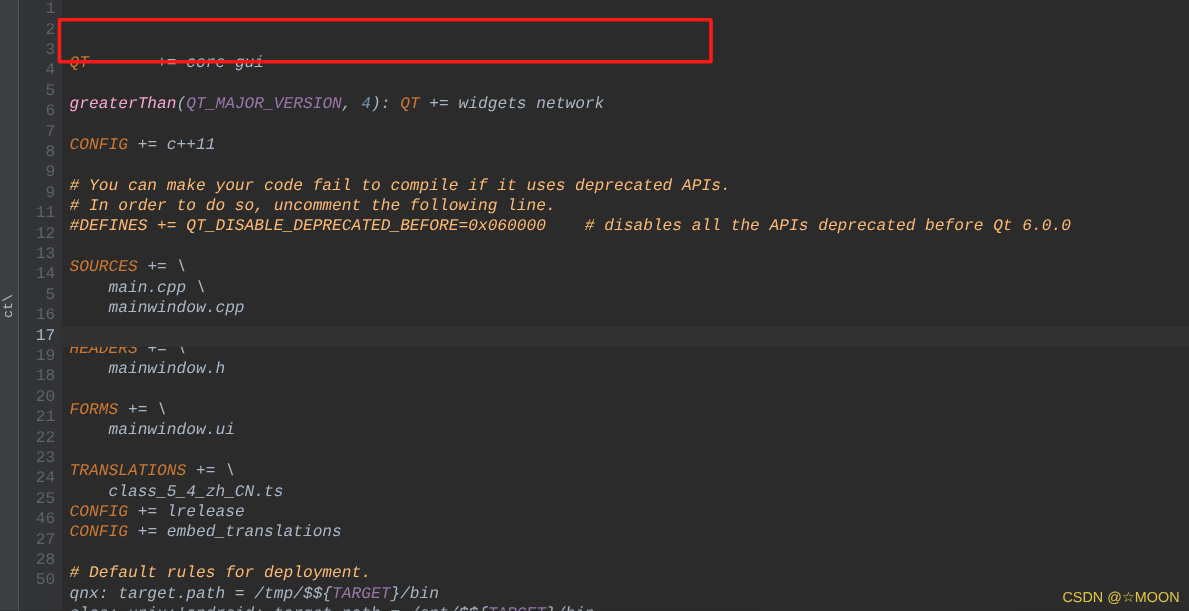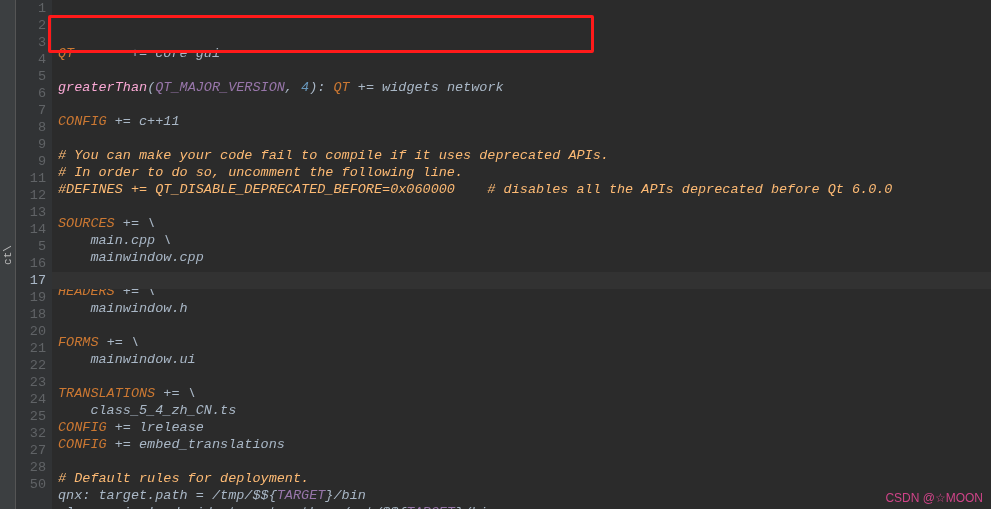--- a/index.html
+++ b/index.html
@@ -74,21 +74,21 @@
     left: 0; right: 0;
     height: 17px;
     background: #323232;
   }
   .watermark {
     position: absolute;
     right: 8px;
     bottom: 4px;
     font-style: normal;
     font-size: 12px;
-    color: #ec4899;
+    color: #fde047;
     opacity: 0.85;
     font-family: sans-serif;
   }
 </style>
 </head>
 <body>
 
 <div class="left-edge">
   <span class="left-edge-label">ct\</span>
 </div>
@@ -113,21 +113,21 @@
       <div class="gut-line">16</div>
       <div class="gut-line gut-current">17</div>
       <div class="gut-line">19</div>
       <div class="gut-line">18</div>
       <div class="gut-line">20</div>
       <div class="gut-line">21</div>
       <div class="gut-line">22</div>
       <div class="gut-line">23</div>
       <div class="gut-line">24</div>
       <div class="gut-line">25</div>
-      <div class="gut-line">32</div>
+      <div class="gut-line">46</div>
       <div class="gut-line">27</div>
       <div class="gut-line">28</div>
       <div class="gut-line">50</div>
     </div>
   <div class="code-area" id="code">
     <div class="hl-box" id="hlbox" style="top: 15px; left: -4px; width: 546px; height: 38px;"></div>
   <div class="current-line-bg" style="top: 272px;"></div><div class="line"><span class="kw-var">QT</span><span class="plain">       </span><span class="op">+=</span><span class="plain"> core gui</span></div><div class="line"></div><div class="line"><span class="kw-func">greaterThan</span><span class="plain">(</span><span class="kw-const">QT_MAJOR_VERSION</span><span class="plain">, </span><span class="kw-num">4</span><span class="plain">): </span><span class="kw-var">QT</span><span class="plain"> </span><span class="op">+=</span><span class="plain"> widgets network</span></div><div class="line"></div><div class="line"><span class="kw-var">CONFIG</span><span class="plain"> </span><span class="op">+=</span><span class="plain"> c++11</span></div><div class="line"></div><div class="line"><span class="comment"># You can make your code fail to compile if it uses deprecated APIs.</span></div><div class="line"><span class="comment"># In order to do so, uncomment the following line.</span></div><div class="line"><span class="comment">#DEFINES += QT_DISABLE_DEPRECATED_BEFORE=0x060000    # disables all the APIs deprecated before Qt 6.0.0</span></div><div class="line"></div><div class="line"><span class="kw-var">SOURCES</span><span class="plain"> </span><span class="op">+=</span><span class="plain"> \</span></div><div class="line"><span class="plain">    main.cpp \</span></div><div class="line"><span class="plain">    mainwindow.cpp</span></div><div class="line"></div><div class="line"><span class="kw-var">HEADERS</span><span class="plain"> </span><span class="op">+=</span><span class="plain"> \</span></div><div class="line"><span class="plain">    mainwindow.h</span></div><div class="line"></div><div class="line"><span class="kw-var">FORMS</span><span class="plain"> </span><span class="op">+=</span><span class="plain"> \</span></div><div class="line"><span class="plain">    mainwindow.ui</span></div><div class="line"></div><div class="line"><span class="kw-var">TRANSLATIONS</span><span class="plain"> </span><span class="op">+=</span><span class="plain"> \</span></div><div class="line"><span class="plain">    class_5_4_zh_CN.ts</span></div><div class="line"><span class="kw-var">CONFIG</span><span class="plain"> </span><span class="op">+=</span><span class="plain"> lrelease</span></div><div class="line"><span class="kw-var">CONFIG</span><span class="plain"> </span><span class="op">+=</span><span class="plain"> embed_translations</span></div><div class="line"></div><div class="line"><span class="comment"># Default rules for deployment.</span></div><div class="line"><span class="plain">qnx: target.path = /tmp/$${</span><span class="kw-const">TARGET</span><span class="plain">}/bin</span></div><div class="line"><span class="plain">else: unix:!android: target.path = /opt/$${</span><span class="kw-const">TARGET</span><span class="plain">}/bin</span></div></div>
   <div class="watermark">CSDN @☆MOON</div>
 </div>
 

